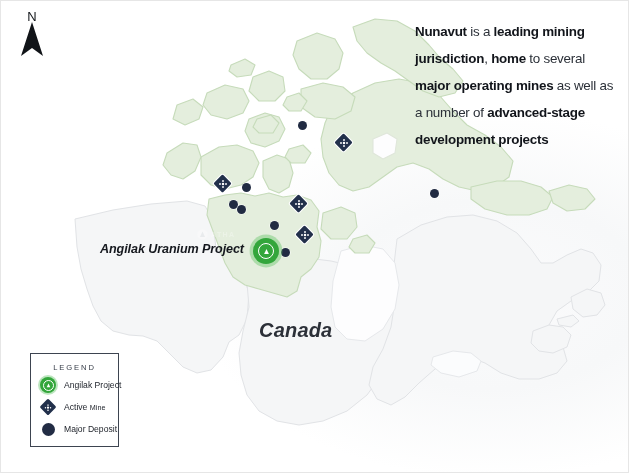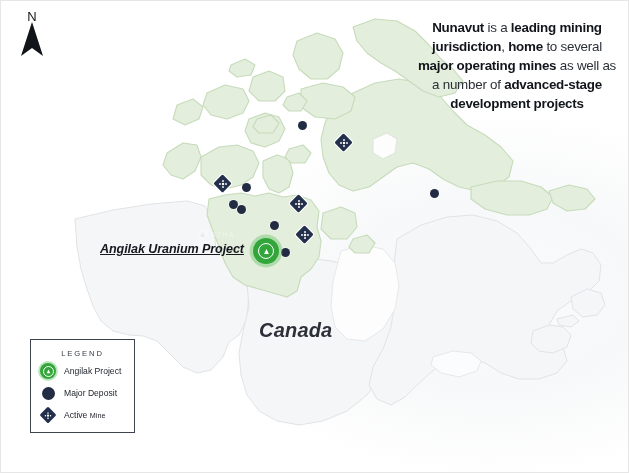--- a/index.html
+++ b/index.html
@@ -29,40 +29,40 @@
   }
   #compass .n-letter{
     position:absolute;top:-1px;left:0;width:44px;text-align:center;
     font-size:13px;color:#111418;font-family:"Liberation Sans",sans-serif;
     letter-spacing:.3px;
   }
 
   
   #headline{
     position:absolute;right:9px;top:17px;width:204px;
-    font-size:13.4px;line-height:19px;
+    font-size:13.4px;line-height:27px;
     color:#20242b;
     letter-spacing:-0.25px;
-    text-align:center;
+    text-align:left;
   }
   #headline b{font-weight:bold;color:#12151b;}
   #headline span.lt{font-weight:normal;color:#2b3038;}
 
   
   #canada-label{
     position:absolute;left:258px;top:318px;
     font-size:20px;font-weight:bold;font-style:italic;
     color:#2c3038;letter-spacing:.2px;
   }
 
   
   #angilak-callout{
     position:absolute;left:99px;top:241px;
     font-size:12.6px;font-weight:bold;font-style:italic;
-    color:#15181e;letter-spacing:-.1px;white-space:nowrap;text-decoration:underline;
+    color:#15181e;letter-spacing:-.1px;white-space:nowrap;
   }
 
   
   .marker{position:absolute;}
   .dot{
     width:9px;height:9px;border-radius:50%;
     background:#212b42;
     box-shadow:0 0 0 .6px rgba(255,255,255,.85);
   }
   .diamond{
@@ -97,22 +97,22 @@
     position:absolute;left:196px;top:228px;
     display:flex;align-items:center;gap:3px;
     opacity:.30;
   }
   #watermark .wm-text{
     font-size:7px;font-weight:bold;letter-spacing:1.4px;color:#ffffff;
   }
 
   
   #legend{
-    position:absolute;left:29px;top:338px;
-    width:105px;height:94px;
+    position:absolute;left:29px;top:352px;
+    width:89px;height:94px;
     background:#ffffff;
     border:1.3px solid #3d4450;
     box-sizing:border-box;
     padding:0;
   }
   #legend-title{
     text-align:center;
     font-size:7.6px;
     letter-spacing:1.9px;
     color:#333a45;
@@ -366,38 +366,38 @@
               <path d="M2.5 0.6 L4.3 4.2 L0.7 4.2 Z" fill="#ffffff"></path>
             </svg>
           </span>
         </span>
       </span>
       <span class="legend-label">Angilak Project</span>
     </div>
 
     <div class="legend-row">
       <span class="legend-icon">
-        <span class="lg-dot"></span>
-      </span>
-      <span class="legend-label">Major Deposit</span>
-    </div>
-
-    <div class="legend-row">
-      <span class="legend-icon">
         <span class="lg-diamond">
           <span class="inner">
             <svg width="7" height="7" viewBox="0 0 7 7">
               <circle cx="3.5" cy="3.5" r="1.1" fill="#ffffff"></circle>
               <circle cx="3.5" cy="0.9" r="0.8" fill="#ffffff"></circle>
               <circle cx="3.5" cy="6.1" r="0.8" fill="#ffffff"></circle>
               <circle cx="0.9" cy="3.5" r="0.8" fill="#ffffff"></circle>
               <circle cx="6.1" cy="3.5" r="0.8" fill="#ffffff"></circle>
             </svg>
           </span>
         </span>
       </span>
       <span class="legend-label">
         <span>Active </span><span class="sm">Mine</span>
       </span>
     </div>
+
+    <div class="legend-row">
+      <span class="legend-icon">
+        <span class="lg-dot"></span>
+      </span>
+      <span class="legend-label">Major Deposit</span>
+    </div>
   </div>
 
 </div>
 
 </body></html>

